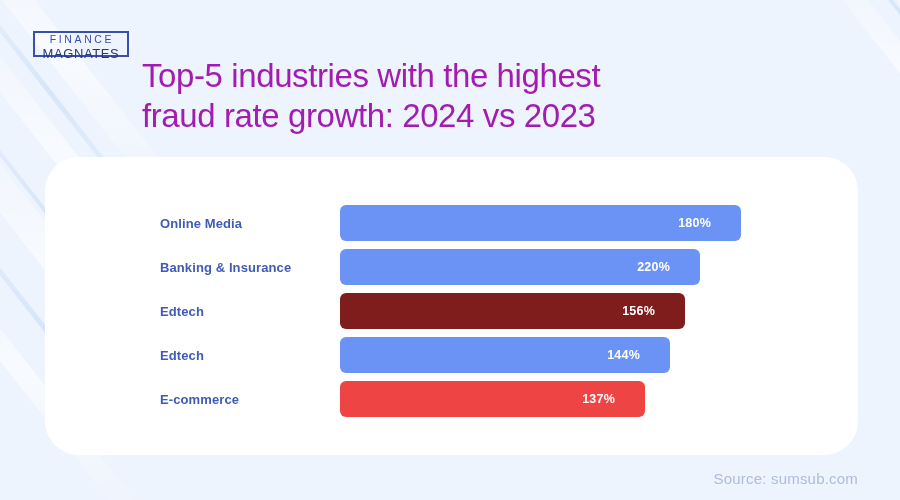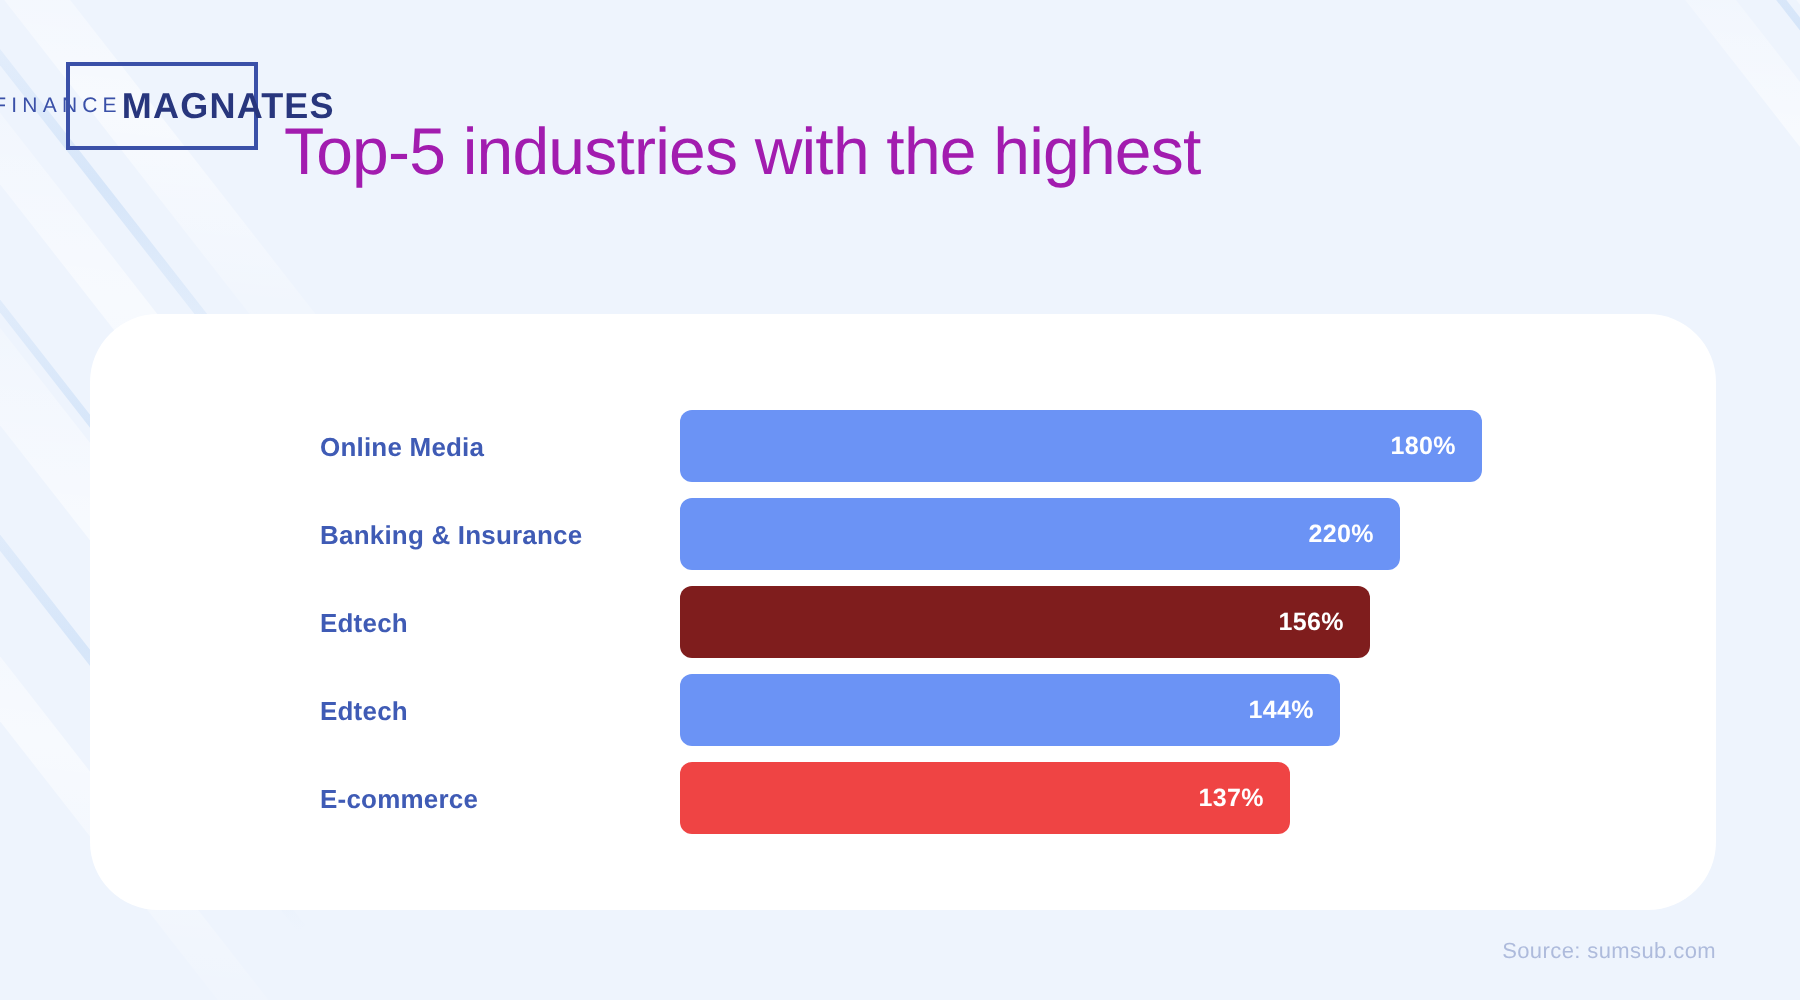--- a/index.html
+++ b/index.html
@@ -49,42 +49,42 @@
   .wave-dark.d2 { left: -150px; top: 215px; width: 400px; height: 4px; transform: rotate(52deg); }
   .wave-dark.d3 { left: -140px; top: 320px; width: 360px; height: 5px; transform: rotate(52deg); }
   .wave-dark.d4 { left: 740px;  top: 10px;  width: 320px; height: 4px; transform: rotate(52deg); }
 
   
   .logo {
     position: absolute;
     left: 33px;
     top: 31px;
     width: 96px;
-    height: 44px;
+    height: 26px;
     border: 2px solid #3a50a8;
     box-sizing: border-box;
     display: flex;
-    flex-direction: row;
+    flex-direction: column;
     align-items: center;
-    justify-content: center;
+    justify-content: flex-start;
     background: transparent;
   }
   .logo-top {
     font-size: 10.5px;
     letter-spacing: 2.6px;
     color: #3a50a8;
     font-weight: 400;
     line-height: 13px;
     padding-left: 2px;
   }
   .logo-bottom {
-    font-size: 18px;
+    font-size: 13px;
     letter-spacing: 0.6px;
     color: #28367d;
-    font-weight: 700;
+    font-weight: 400;
     line-height: 15px;
   }
 
   
   .title {
     position: absolute;
     left: 142px;
     top: 56px;
     width: 700px;
     color: #a21caf;
@@ -139,31 +139,31 @@
     background: #6b93f5;
     border-radius: 6px;
     display: flex;
     align-items: center;
     justify-content: flex-end;
   }
   .bar-value {
     color: #ffffff;
     font-size: 12.5px;
     font-weight: 600;
-    padding-right: 13px;
+    padding-right: 30px;
     letter-spacing: 0.2px;
   }
 
   
   .source {
     position: absolute;
     right: 42px;
     top: 470px;
     color: #aebbdc;
-    font-size: 11px;
+    font-size: 15px;
     font-weight: 500;
     letter-spacing: 0.2px;
   }
 </style>
 </head>
 <body>
 
 <div id="canvas">
 
   <div class="bg-waves">
@@ -179,20 +179,21 @@
     <div class="wave-dark d4"></div>
   </div>
 
   <div class="logo">
     <div class="logo-top">FINANCE</div>
     <div class="logo-bottom">MAGNATES</div>
   </div>
 
   <div class="title">
     <span class="title-line">Top-5 industries with the highest</span>
+    <span class="title-line">fraud rate growth: 2024 vs 2023</span>
   </div>
 
   <div class="card">
     <div class="chart" id="chart">
         <div class="row" style="top: 48px;">
           <div class="cat-label">Online Media</div>
           <div class="bar" style="width: 401px; background: rgb(107, 147, 245);">
             <span class="bar-value">180%</span>
           </div>
         </div>

